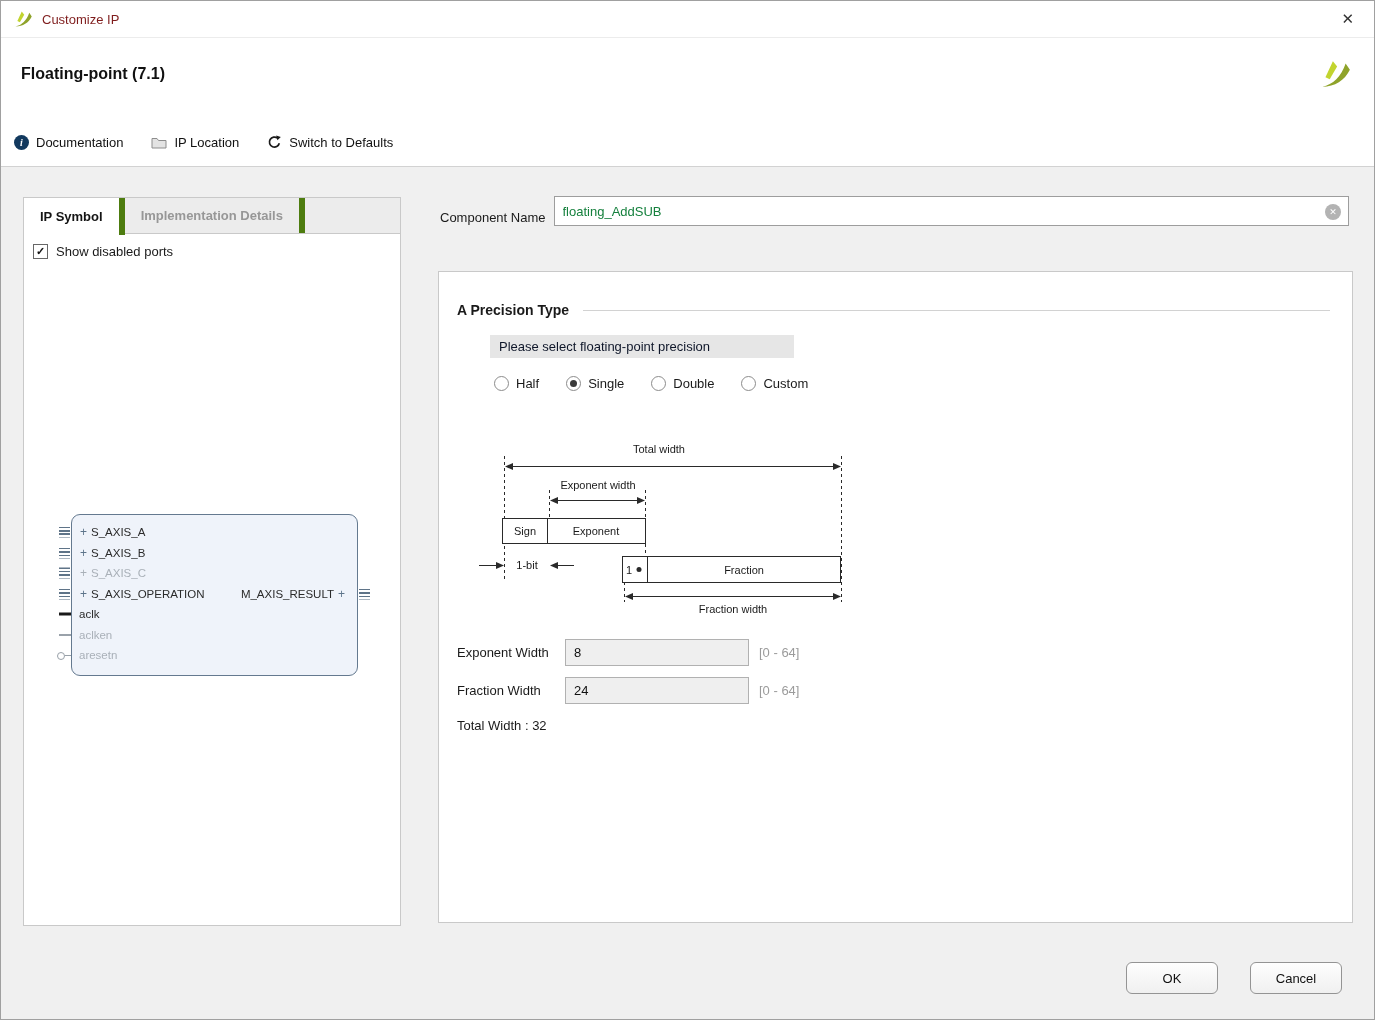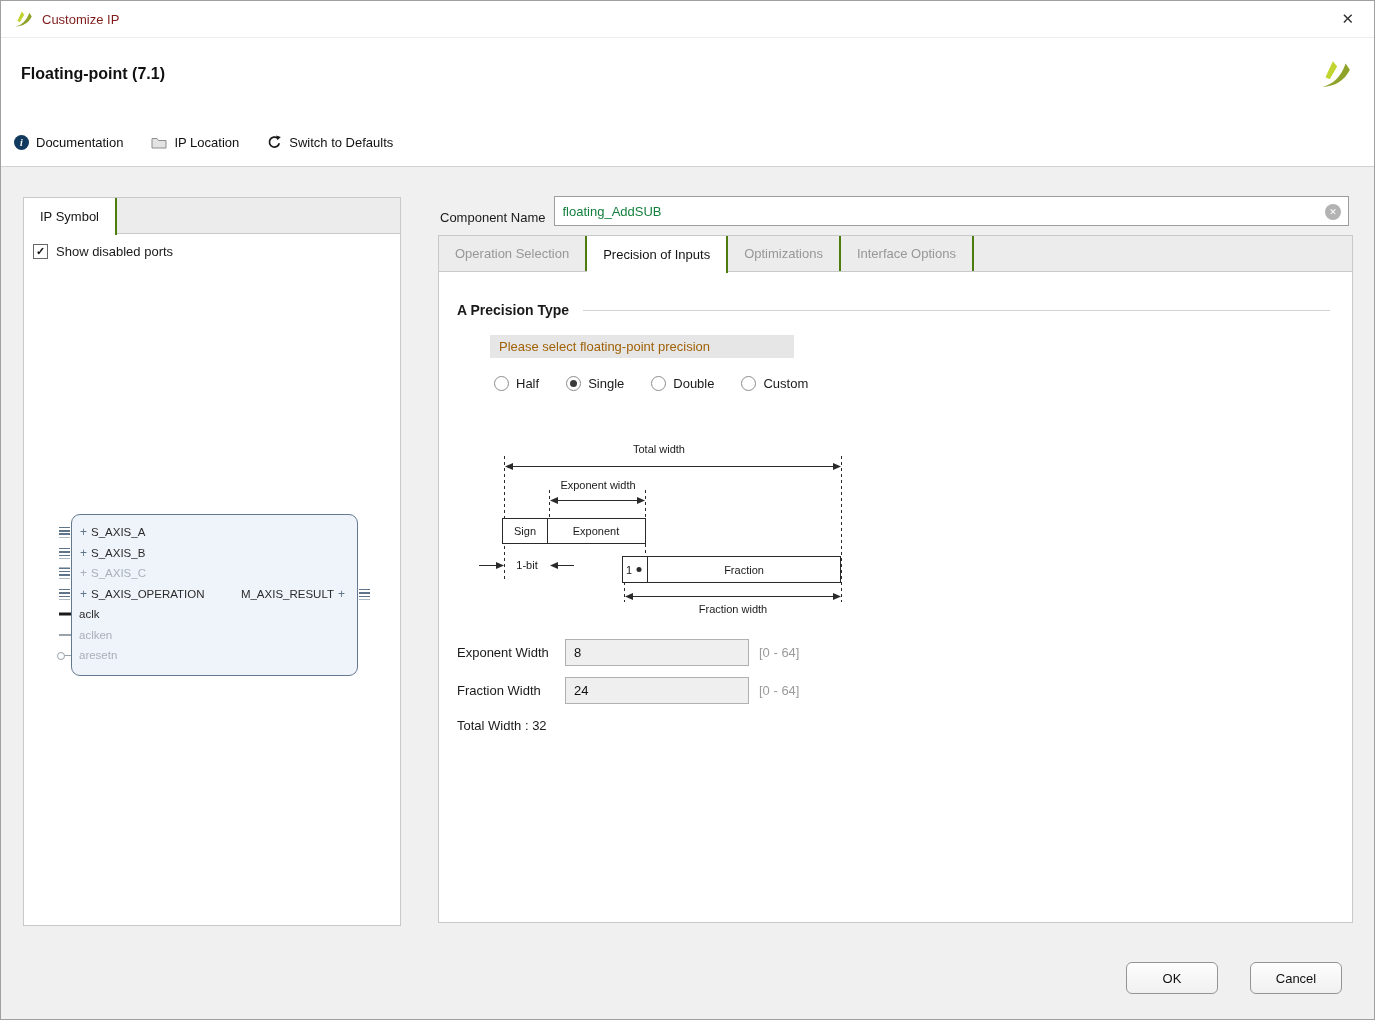--- a/index.html
+++ b/index.html
@@ -17,21 +17,21 @@
   .titlebar-title { font-size:13px; color:#7f1d1d; }
   .close-x { margin-left:auto; font-size:15px; color:#333; padding:2px 8px; cursor:pointer; }
   .dialog-title { position:absolute; left:20px; top:64px; font-size:16px; font-weight:bold; color:#111; }
   .logo-big { position:absolute; right:22px; top:56px; }
   .toolbar { position:absolute; left:13px; top:127px; height:28px; display:flex; align-items:center; gap:28px; }
   .tool-item { display:flex; align-items:center; gap:7px; cursor:pointer; color:#111; }
   .ico-info { width:15px; height:15px; border-radius:50%; background:#12395e; color:#fff; font:italic bold 10px "Liberation Serif", serif; display:flex; align-items:center; justify-content:center; }
 
   
   .left-tabs { position:absolute; left:22px; top:196px; width:378px; height:36px; background:#ececec; border:1px solid #c9c9c9; border-bottom:none; display:flex; z-index:2; }
-  .tab { padding:16px 16px; display:flex; align-items:center; font-weight:normal; font-size:13px; color:#979797; border-right:2px solid #4d7c0f; cursor:pointer; }
+  .tab { padding:16px 16px; display:flex; align-items:center; font-weight:bold; font-size:13px; color:#979797; border-right:6px solid #4d7c0f; cursor:pointer; }
   .tab.active { background:#fff; color:#141414; height:37px; margin-bottom:-1px; }
   .left-body { position:absolute; left:22px; top:232px; width:378px; height:693px; background:#fff; border:1px solid #c9c9c9; }
   .cb-row { position:absolute; left:9px; top:10px; display:flex; align-items:center; gap:8px; cursor:pointer; }
   .cb { width:15px; height:15px; border:1px solid #676767; background:#fff; display:flex; align-items:center; justify-content:center; font-size:11px; font-weight:bold; color:#141414; }
 
   .ip-block { position:absolute; left:47px; top:280px; width:287px; height:162px; background:#eff3fa; border:1px solid #64798f; border-radius:9px; padding-top:7px; }
   .port-row { position:relative; height:20.5px; display:flex; align-items:center; font-size:11.5px; color:#2b2b2b; padding:0 8px 0 4px; }
   .port-row.disabled, .port-row.disabled .plus { color:#a9b0b8; }
   .plus { width:15px; text-align:center; color:#5d748a; font-size:12px; cursor:pointer; }
   .pname.noplus { padding-left:3px; }
@@ -52,21 +52,21 @@
   .component-input-wrap input { width:100%; height:100%; border:none; outline:none; padding:0 30px 0 8px; font:13px "Liberation Sans", sans-serif; color:#15803d; background:transparent; }
   .clear-btn { position:absolute; right:7px; top:7px; width:16px; height:16px; border-radius:50%; background:#b3b3b3; color:#fff; font-size:9px; display:flex; align-items:center; justify-content:center; cursor:pointer; }
 
   .main-tabs { position:absolute; left:437px; top:234px; width:915px; height:36px; background:#ececec; border:1px solid #c9c9c9; border-bottom:none; display:flex; z-index:2; }
   .content { position:absolute; left:437px; top:270px; width:915px; height:652px; background:#fff; border:1px solid #c9c9c9; }
 
   .section-head { position:absolute; left:18px; top:30px; right:22px; display:flex; align-items:center; gap:14px; }
   .section-title { font-weight:bold; font-size:14px; }
   .section-rule { flex:1; height:1px; background:#d2d2d2; }
 
-  .prompt { position:absolute; left:51px; top:63px; width:304px; height:23px; background:#e6e6e6; display:flex; align-items:center; padding-left:9px; color:#a16207; }
+  .prompt { position:absolute; left:51px; top:63px; width:304px; height:23px; background:#e6e6e6; display:flex; align-items:center; padding-left:9px; color:#0f172a; }
 
   .radio-row { position:absolute; left:55px; top:104px; display:flex; gap:27px; align-items:center; }
   .radio { display:flex; align-items:center; gap:7px; cursor:pointer; }
   .rb { width:15px; height:15px; border-radius:50%; border:1px solid #8c8c8c; background:#fff; position:relative; }
   .rb.sel::after { content:""; position:absolute; inset:3px; border-radius:50%; background:#3a3a3a; }
 
   .diagram { position:absolute; left:28px; top:168px; }
 
   .fields { position:absolute; left:18px; top:366px; }
   .field-row { display:flex; align-items:center; height:29px; margin-bottom:9px; }
@@ -117,20 +117,21 @@
           <path d="M12.3 8.2 A5 5 0 1 1 10.6 3.2" stroke="#1a1a1a" stroke-width="1.7" fill="none"></path>
           <polygon points="9.2,0.6 13.8,1.9 10.4,5.3" fill="#1a1a1a"></polygon>
         </svg>
         <span>Switch to Defaults</span>
       </div>
     </div>
   </div>
 
   <div class="left-tabs">
     <div class="tab active">IP Symbol</div>
+    <div class="tab">Implementation Details</div>
   </div>
 
   <div class="left-body">
     <div class="cb-row">
       <span class="cb">✓</span>
       <span>Show disabled ports</span>
     </div>
 
     <div class="ip-block">
       <div class="port-row">
@@ -174,26 +175,20 @@
   </div>
 
   <div class="component-row">
     <span class="component-label">Component Name</span>
     <div class="component-input-wrap">
       <input type="text" value="floating_AddSUB" style="">
       <span class="clear-btn">✕</span>
     </div>
   </div>
 
-  <div class="main-tabs">
-    <div class="tab">Operation Selection</div>
-    <div class="tab active">Precision of Inputs</div>
-    <div class="tab">Optimizations</div>
-    <div class="tab">Interface Options</div>
-  </div>
 
   <div class="content">
     <div class="section-head">
       <span class="section-title">A Precision Type</span>
       <span class="section-rule"></span>
     </div>
 
     <div class="prompt">Please select floating-point precision</div>
 
     <div class="radio-row">

